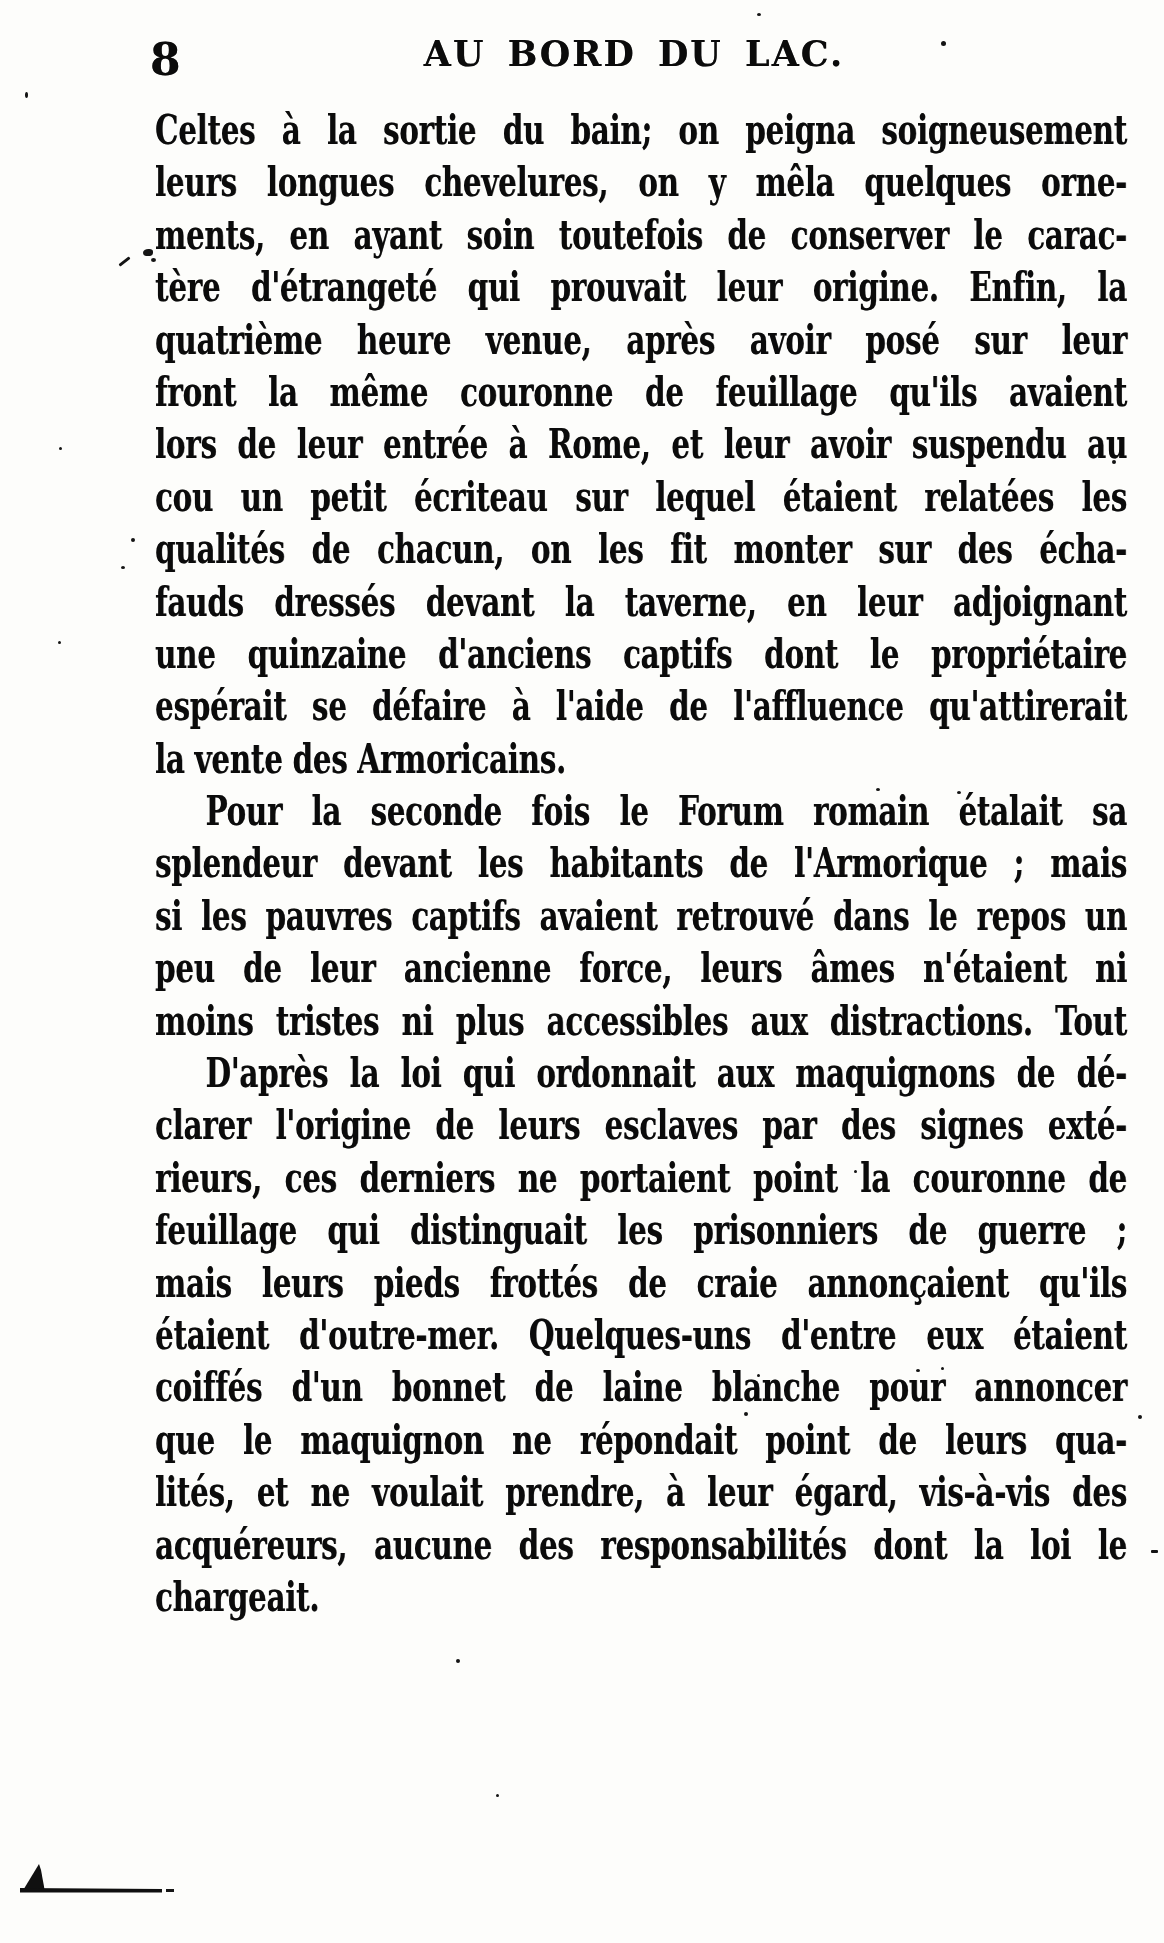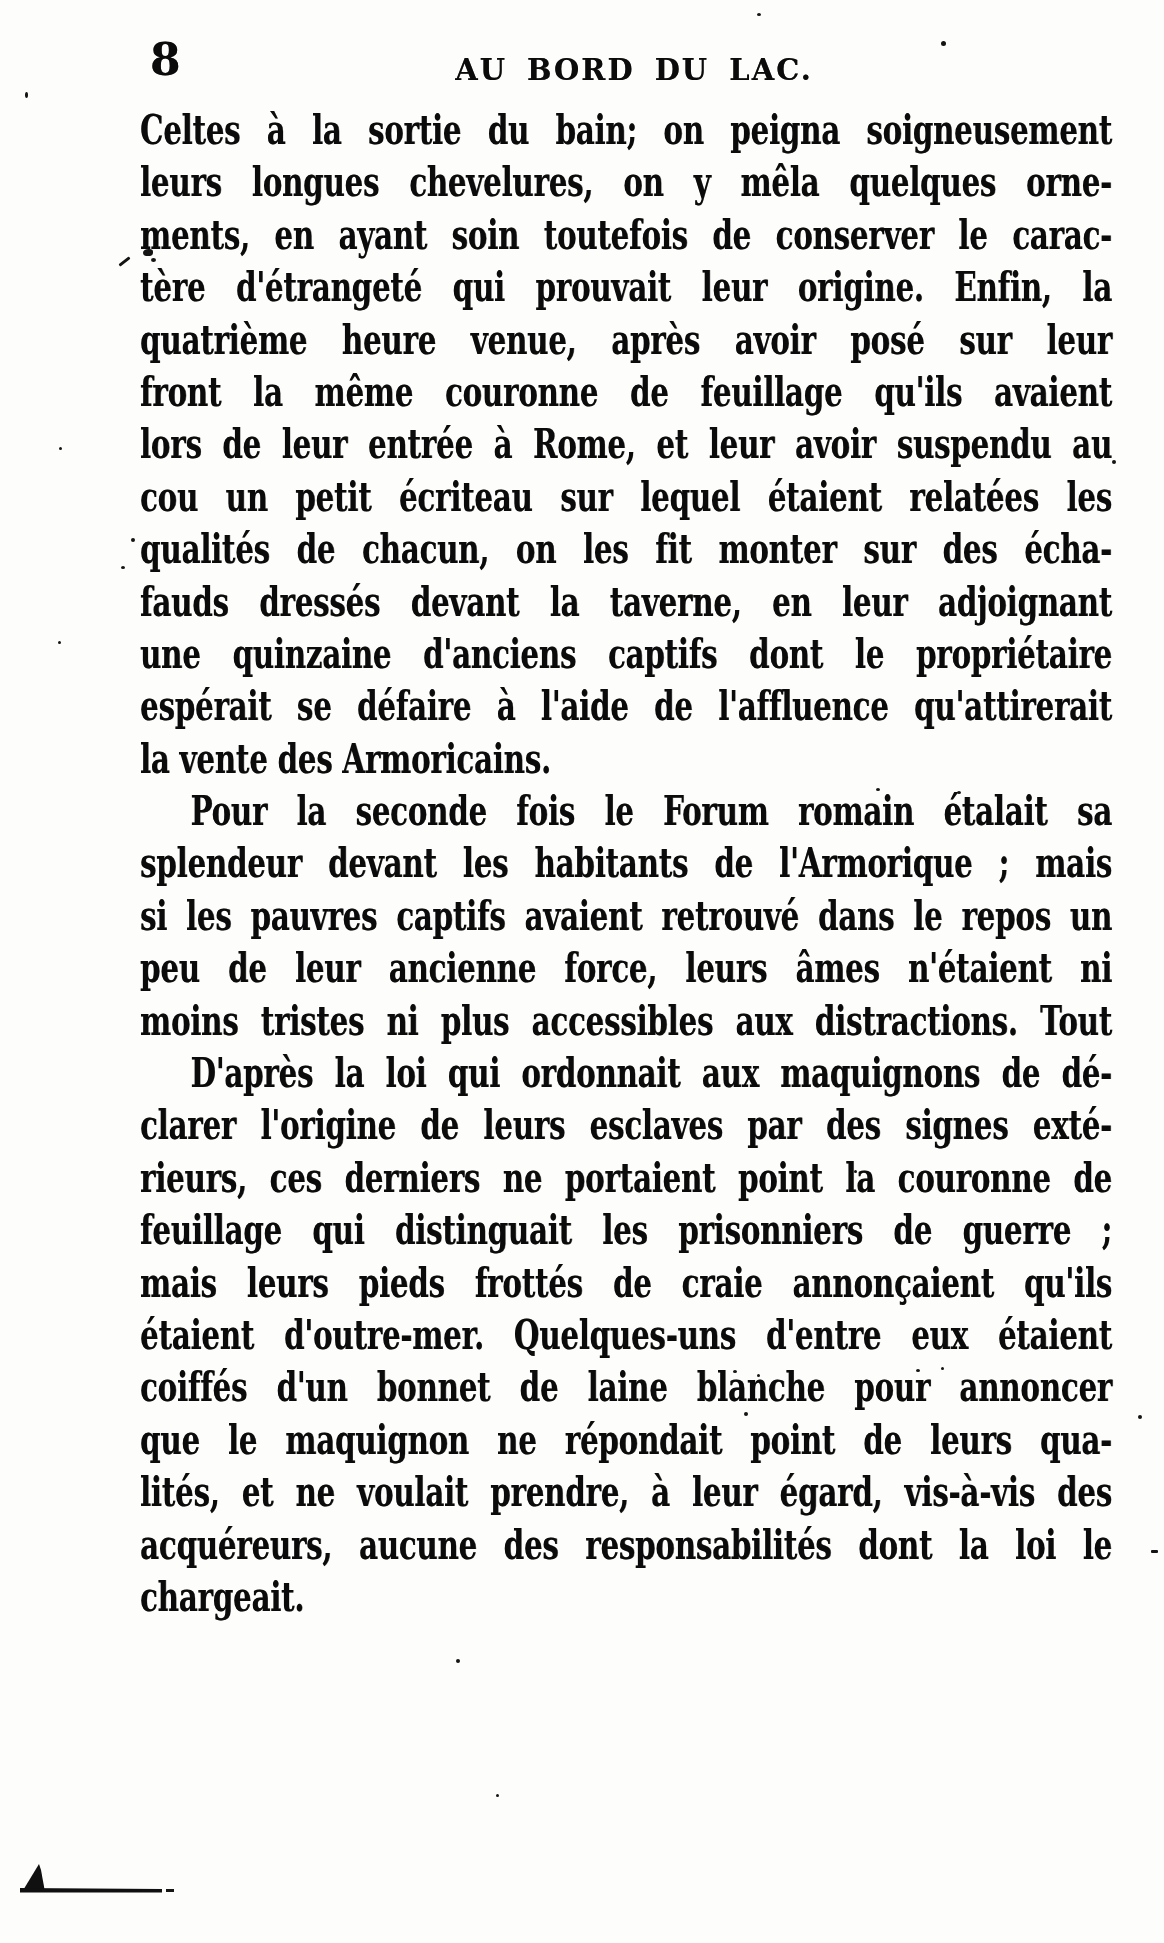--- a/index.html
+++ b/index.html
@@ -10,28 +10,28 @@
     overflow:hidden;
     font-family:"DejaVu Serif", serif;
     color:#0b0b0b;
   }
   .pagenum{
     position:absolute;left:150px;top:38px;
     font-size:44px;font-weight:700;line-height:1;
     text-shadow:0 0 0.6px rgba(0,0,0,.55);
   }
   .ptitle{
-    position:absolute;left:148px;top:56px;width:972px;
+    position:absolute;left:148px;top:36px;width:972px;
     text-align:center;
-    font-size:29px;font-weight:700;line-height:1;
+    font-size:35px;font-weight:700;line-height:1;
     letter-spacing:2px;word-spacing:8px;
     text-shadow:0 0 0.5px rgba(0,0,0,.55);
   }
   .textcol{
-    position:absolute;left:140px;top:104px;width:972px;
+    position:absolute;left:155px;top:104px;width:972px;
   }
   .tl{
     width:1350px;
     transform:scaleX(0.72);
     transform-origin:0 0;
     height:52.4px;
     font-size:41px;line-height:52.4px;font-weight:700;
     letter-spacing:-0.5px;
     text-align:justify;
     text-align-last:justify;

